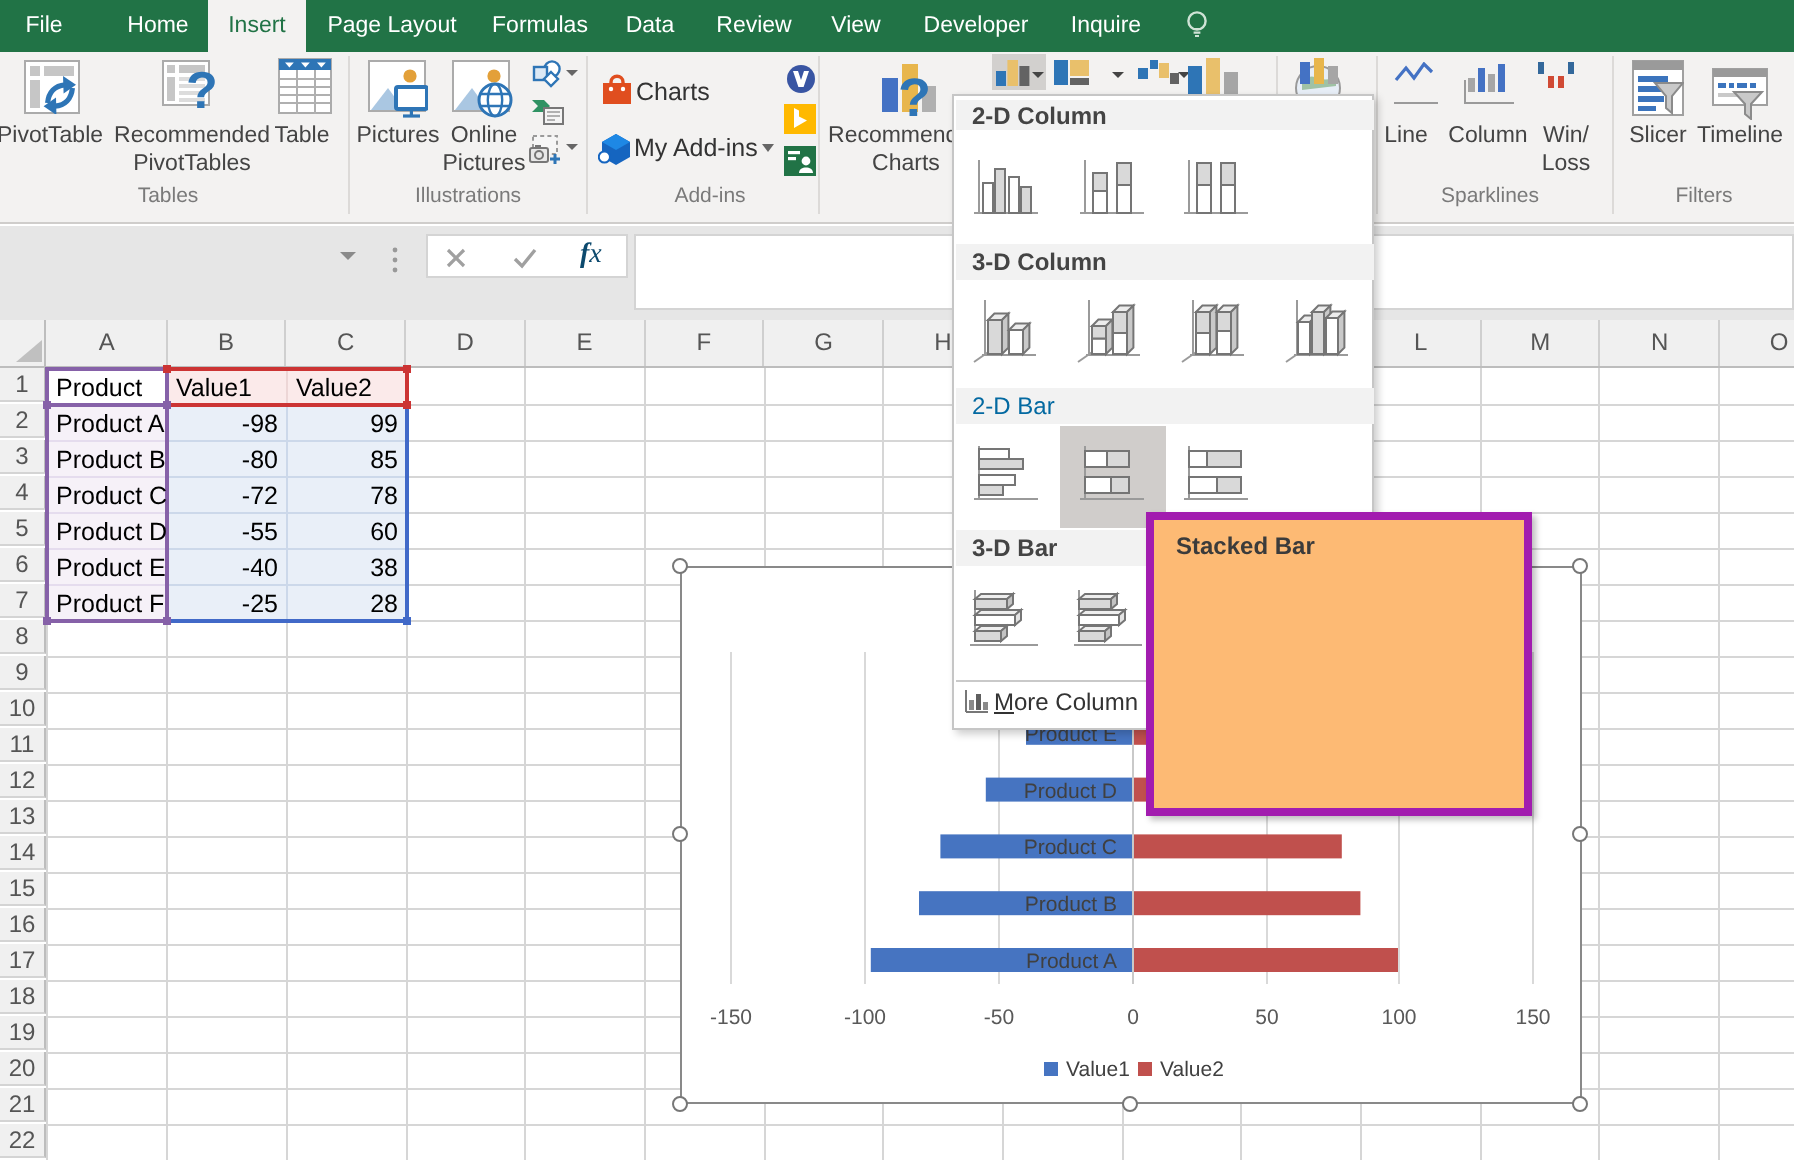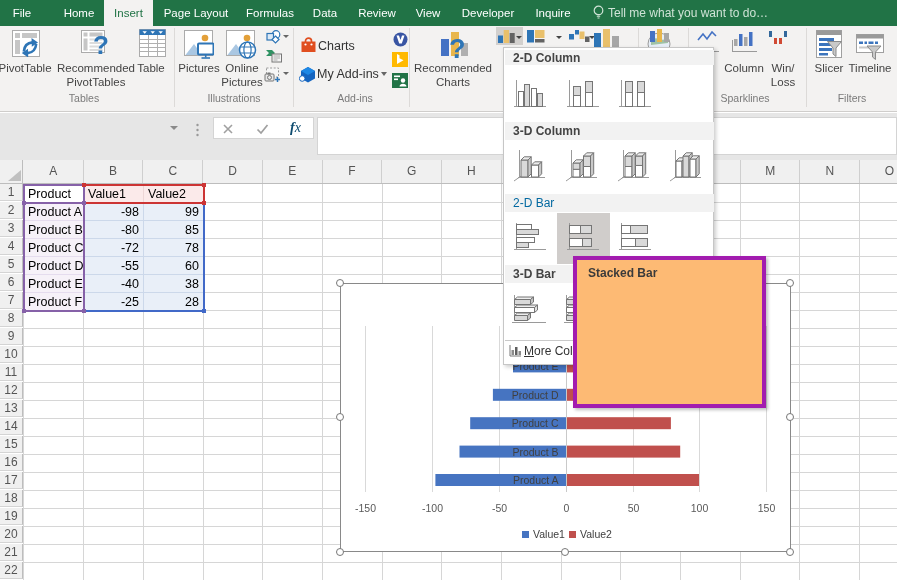--- a/index.html
+++ b/index.html
@@ -47,21 +47,20 @@
   <span class="tab" style="left:196px">Page Layout</span>
   <span class="tab" style="left:270px">Formulas</span>
   <span class="tab" style="left:325px">Data</span>
   <span class="tab" style="left:377px">Review</span>
   <span class="tab" style="left:428px">View</span>
   <span class="tab" style="left:488px">Developer</span>
   <span class="tab" style="left:553px">Inquire</span>
   <div id="tab-active">
         <span>Insert</span>
       </div>
-  <div id="tellme">Tell me what you want to do…</div>
   <svg class="abs" style="left:592px;top:5px" width="13" height="16" viewBox="0 0 13 16">
         <circle cx="6.5" cy="5.5" r="4.3" fill="none" stroke="#cfe3d6" stroke-width="1.2"></circle>
         <path d="M4.8 9.5 h3.4 M4.8 11.3 h3.4 M5.5 13 h2" stroke="#cfe3d6" stroke-width="1.1" fill="none"></path>
       </svg>
 </div>
 
 <div id="ribbon">
   <div class="gsep" style="left:174px"></div>
   <div class="gsep" style="left:293px"></div>
   <div class="gsep" style="left:409px"></div>
@@ -518,21 +517,21 @@
       <div class="abs" style="left:336px;top:279px;width:8px;height:8px;border:1.4px solid #777;border-radius:50%;background:#fff"></div>
       <div class="abs" style="left:561px;top:279px;width:8px;height:8px;border:1.4px solid #777;border-radius:50%;background:#fff"></div>
       <div class="abs" style="left:786px;top:279px;width:8px;height:8px;border:1.4px solid #777;border-radius:50%;background:#fff"></div>
       <div class="abs" style="left:336px;top:413px;width:8px;height:8px;border:1.4px solid #777;border-radius:50%;background:#fff"></div>
       <div class="abs" style="left:786px;top:413px;width:8px;height:8px;border:1.4px solid #777;border-radius:50%;background:#fff"></div>
       <div class="abs" style="left:336px;top:548px;width:8px;height:8px;border:1.4px solid #777;border-radius:50%;background:#fff"></div>
       <div class="abs" style="left:561px;top:548px;width:8px;height:8px;border:1.4px solid #777;border-radius:50%;background:#fff"></div>
       <div class="abs" style="left:786px;top:548px;width:8px;height:8px;border:1.4px solid #777;border-radius:50%;background:#fff"></div>
     </div>
 
-<div id="dropdown" class="abs" style="left:503px;top:47px;width:211px;height:318px;background:#fff;border:1px solid #c6c6c6;box-shadow:2px 2px 4px rgba(0,0,0,0.2);font-size:12px">
+<div id="dropdown" class="abs" style="left:476px;top:47px;width:211px;height:318px;background:#fff;border:1px solid #c6c6c6;box-shadow:2px 2px 4px rgba(0,0,0,0.2);font-size:12px">
   <div class="abs" style="left:1px;top:2px;width:209px;height:15px;background:#f2f2f2"></div>
   <div class="abs" style="left:9px;top:3px;font-weight:bold;color:#444">2-D Column</div>
 
   <div class="abs" style="left:1px;top:74px;width:209px;height:18px;background:#f2f2f2"></div>
   <div class="abs" style="left:9px;top:76px;font-weight:bold;color:#444">3-D Column</div>
 
   <div class="abs" style="left:1px;top:146px;width:209px;height:18px;background:#f2f2f2"></div>
   <div class="abs" style="left:9px;top:148px;font-weight:normal;color:#0369a1">2-D Bar</div>
 
   <div class="abs" style="left:53px;top:164.5px;width:53px;height:51px;background:#d0cdcb"></div>

